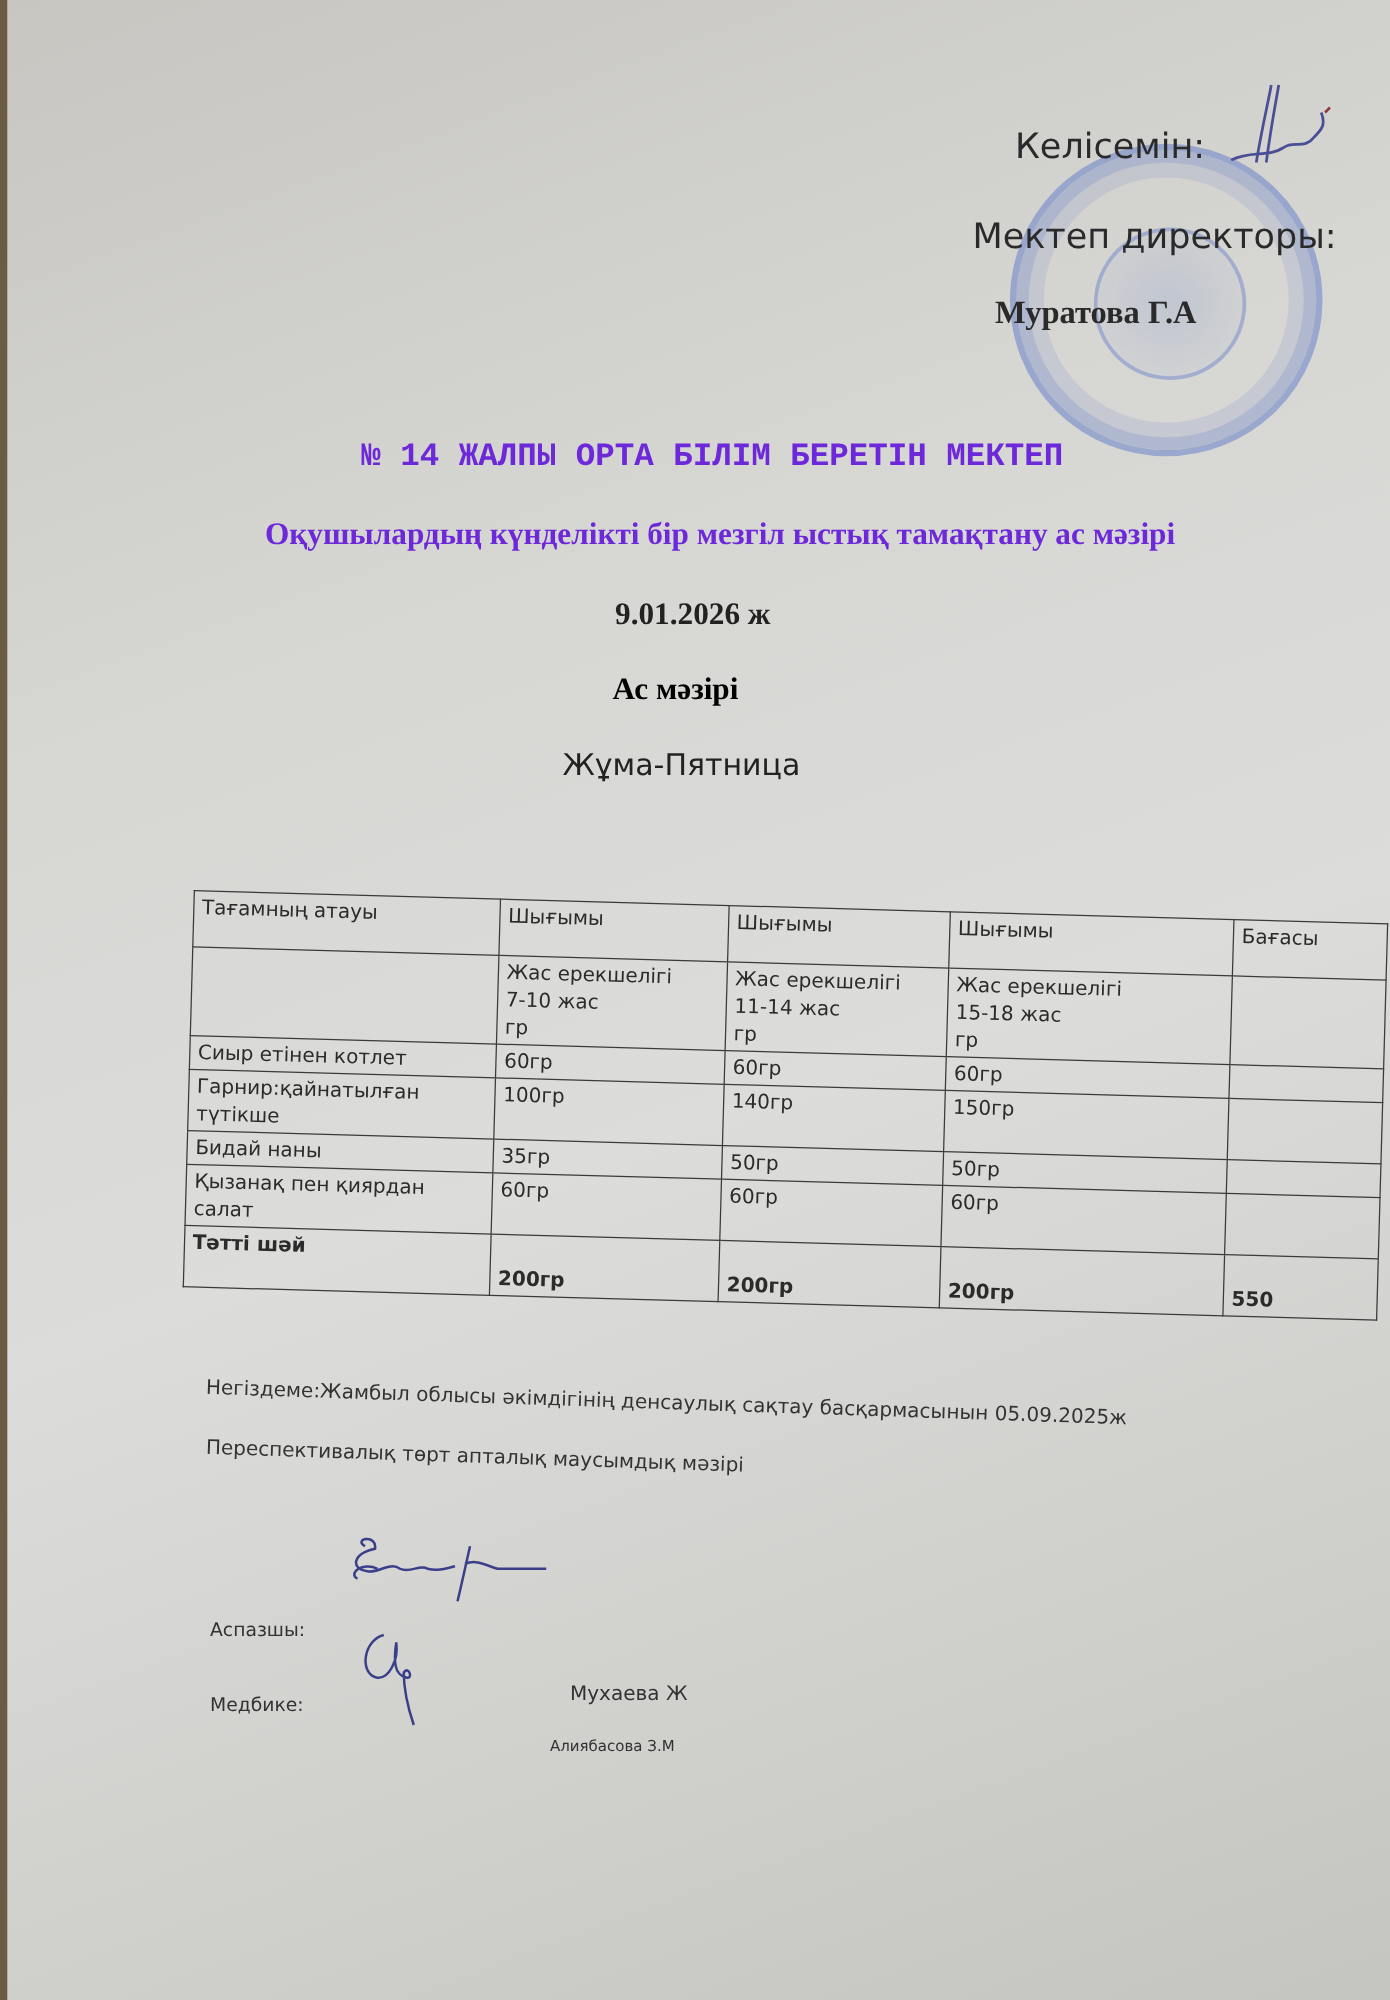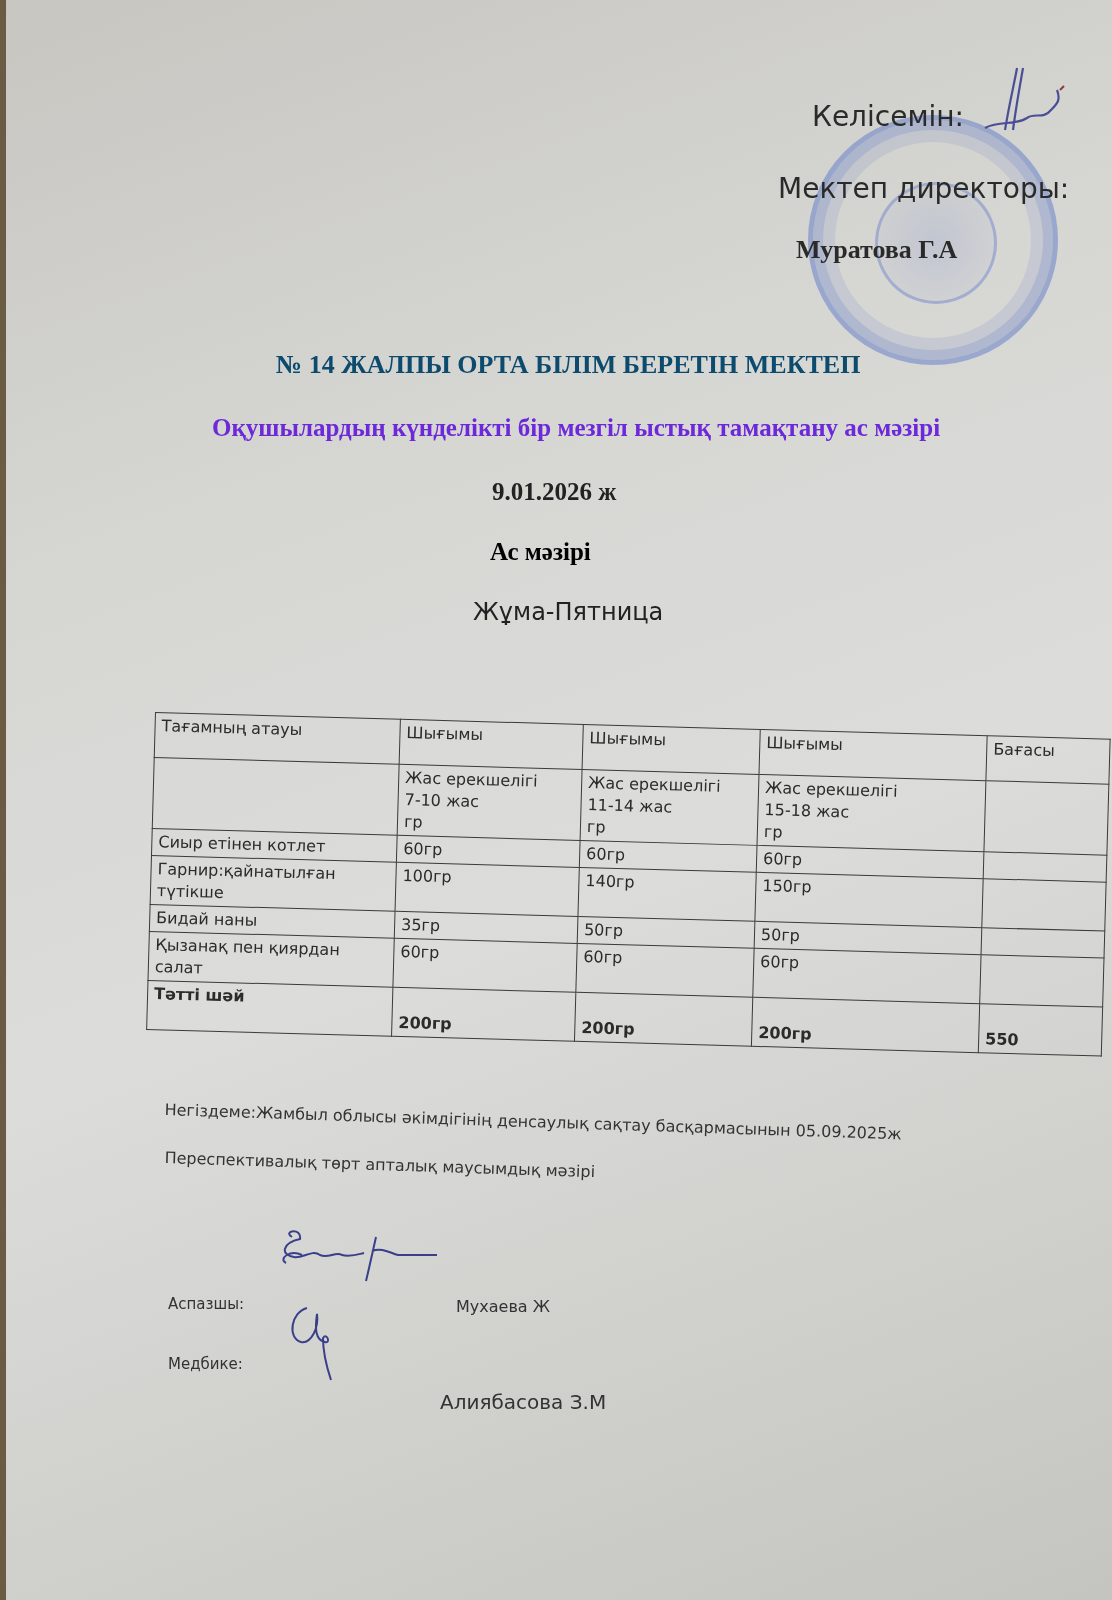--- a/index.html
+++ b/index.html
@@ -24,25 +24,25 @@
     .stamp-inner {
       position:absolute; left: 62px; top: 62px; width: 116px; height: 116px; border-radius:50%;
       border: 3px solid rgba(80,110,200,0.35);
       background: radial-gradient(circle, rgba(80,110,200,0.15) 0%, rgba(80,110,200,0.05) 70%);
     }
     .approve { position:absolute; font-family:"DejaVu Sans", sans-serif; color:#2a2a2a; }
     .approve-label { left: 812px; top: 100px; font-size: 28px; }
     .director-label { left: 778px; top: 172px; font-size: 28px; }
     .director-name { left: 796px; top: 235px; font-family:"Liberation Serif", serif; font-weight:bold; font-size: 26px; }
     .sig { position:absolute; }
-    .title1 { position:absolute; left: 276px; top: 350px; font-family:Liberation Serif, serif; font-weight:bold; font-size: 26px; color:#0c4a6e; }
+    .title1 { position:absolute; left: 289px; top: 350px; font-family:Liberation Mono, monospace; font-weight:bold; font-size: 26px; color:#6d28d9; }
     .title2 { position:absolute; left: 212px; top: 414px; font-family:"Liberation Serif", serif; font-weight:bold; font-size: 25px; color:#6d28d9; white-space:nowrap; }
     .date { position:absolute; left: 492px; top: 478px; font-family:"Liberation Serif", serif; font-weight:bold; font-size: 25px; color:#222; }
     .menu-title { position:absolute; left: 490px; top: 538px; font-family:"Liberation Serif", serif; font-weight:bold; font-size: 25px; color:#000000; }
-    .day { position:absolute; left: 473px; top: 598px; font-family:"DejaVu Sans", sans-serif; font-size: 24px; color:#222; }
+    .day { position:absolute; left: 450px; top: 598px; font-family:"DejaVu Sans", sans-serif; font-size: 24px; color:#222; }
 
     .table-wrap {
       position:absolute; left: 155px; top: 712px; width: 960px;
       transform: rotate(1.6deg); transform-origin: 0 0;
     }
     table.menu { border-collapse: collapse; font-family: "DejaVu Sans", sans-serif; font-size: 16px; color:#2b2b2b; }
     table.menu td { border: 1.5px solid #3a3a3a; vertical-align: top; padding: 2px 6px; line-height: 22px; }
     .c0 { width: 232px; }
     .c1 { width: 170px; }
     .c2 { width: 164px; }
@@ -154,19 +154,19 @@
 </div>
 
 <div class="basis">Негіздеме:Жамбыл облысы әкімдігінің денсаулық сақтау басқармасынын 05.09.2025ж</div>
 <div class="basis basis2">Переспективалық төрт апталық маусымдық мәзірі</div>
 
 <div class="sign-row" style="left:168px; top:1250px;">Аспазшы:</div>
 <svg class="sig" style="left:272px; top:1225px;" width="170" height="70" viewBox="0 0 170 70">
   <path d="M20 12 C 10 6, 30 2, 28 14 C 10 18, 8 30, 22 32 C 30 34, 40 24, 48 30 C 56 34, 64 26, 70 30 C 78 32, 84 30, 92 28 M104 12 C 100 30, 96 48, 94 56 M100 26 C 110 22, 118 28, 126 30 L 165 30" stroke="#3a3f8a" stroke-width="2" fill="none"></path>
   <path d="M14 38 C 6 34, 18 24, 30 30" stroke="#3a3f8a" stroke-width="2" fill="none"></path>
 </svg>
-<div class="sign-row" style="left:456px; top:1252px; font-size:16px;">Мухаева Ж</div>
+<div class="sign-row" style="left:456px; top:1300px; font-size:16px;">Мухаева Ж</div>
 
 <div class="sign-row" style="left:168px; top:1310px;">Медбике:</div>
 <svg class="sig" style="left:285px; top:1298px;" width="60" height="90" viewBox="0 0 60 90">
   <path d="M22 10 C 6 14, 2 40, 16 44 C 26 46, 34 30, 32 16 C 30 30, 30 42, 40 44 C 46 46, 42 34, 38 40 C 38 56, 42 70, 46 82" stroke="#3a3f8a" stroke-width="2" fill="none"></path>
 </svg>
-<div class="sign-row" style="left:440px; top:1345px; font-size:20px;">Алиябасова З.М</div>
+<div class="sign-row" style="left:440px; top:1345px; font-size:12px;">Алиябасова З.М</div>
 
 </body></html>

